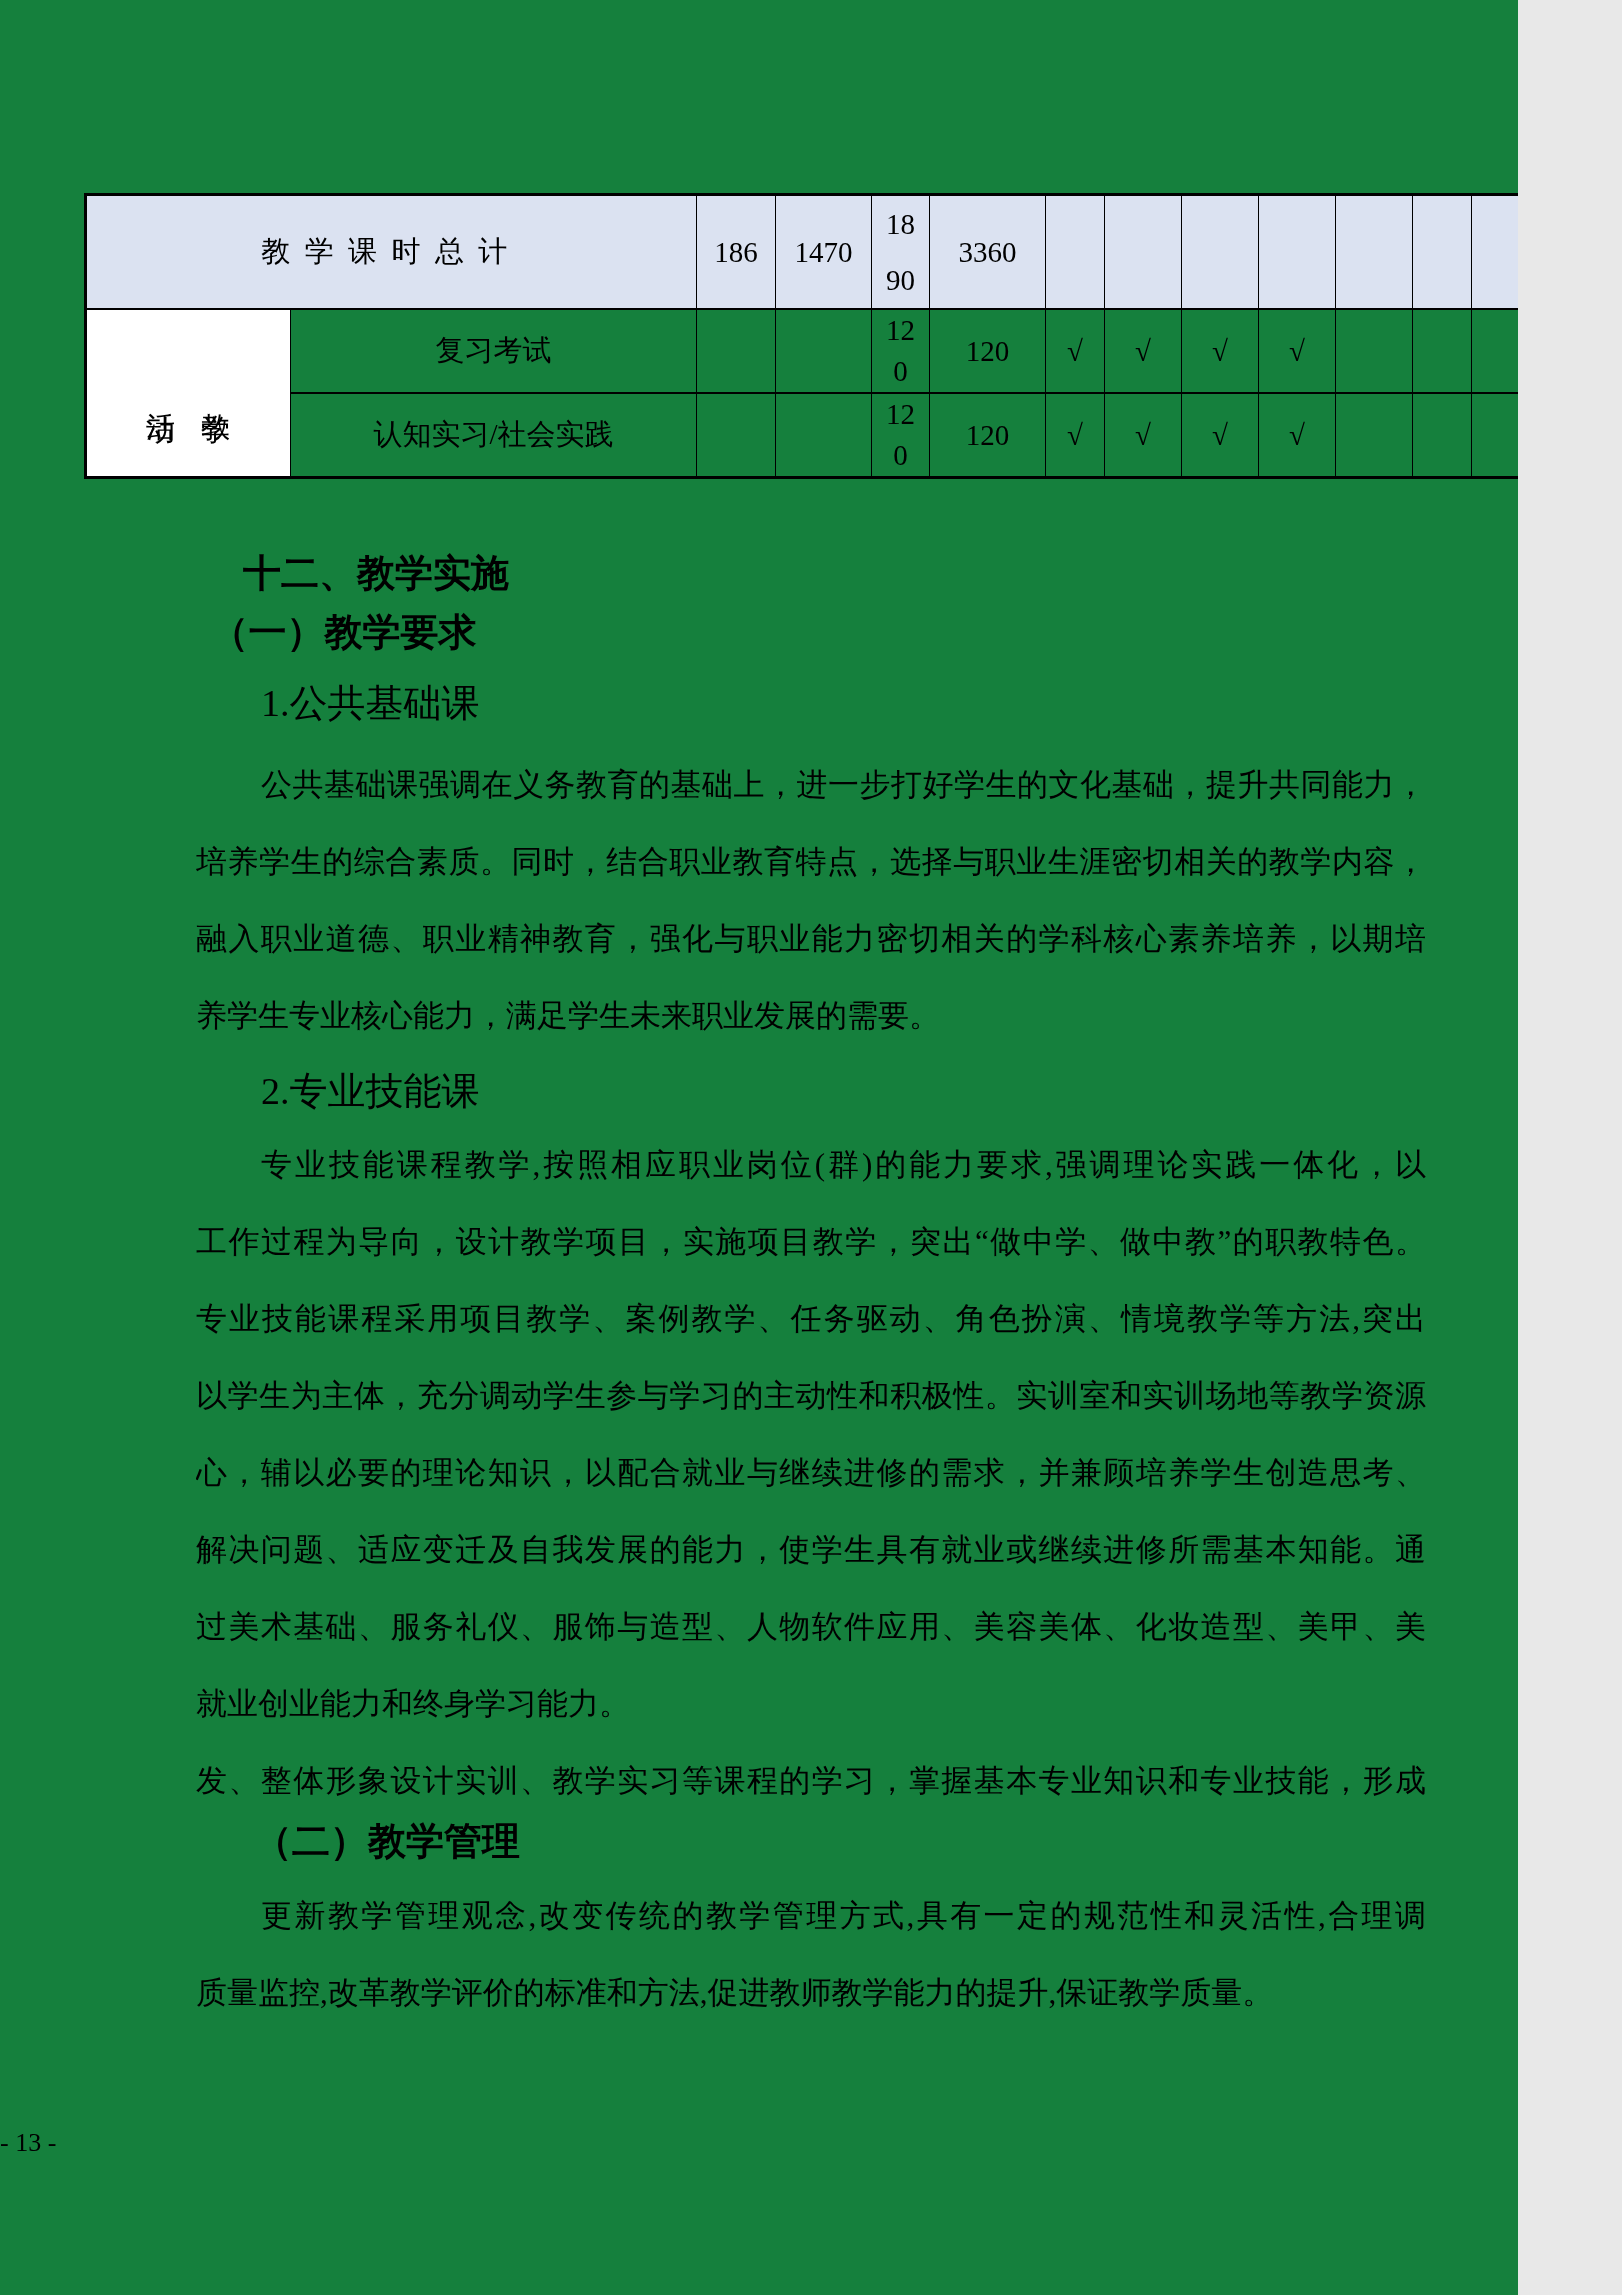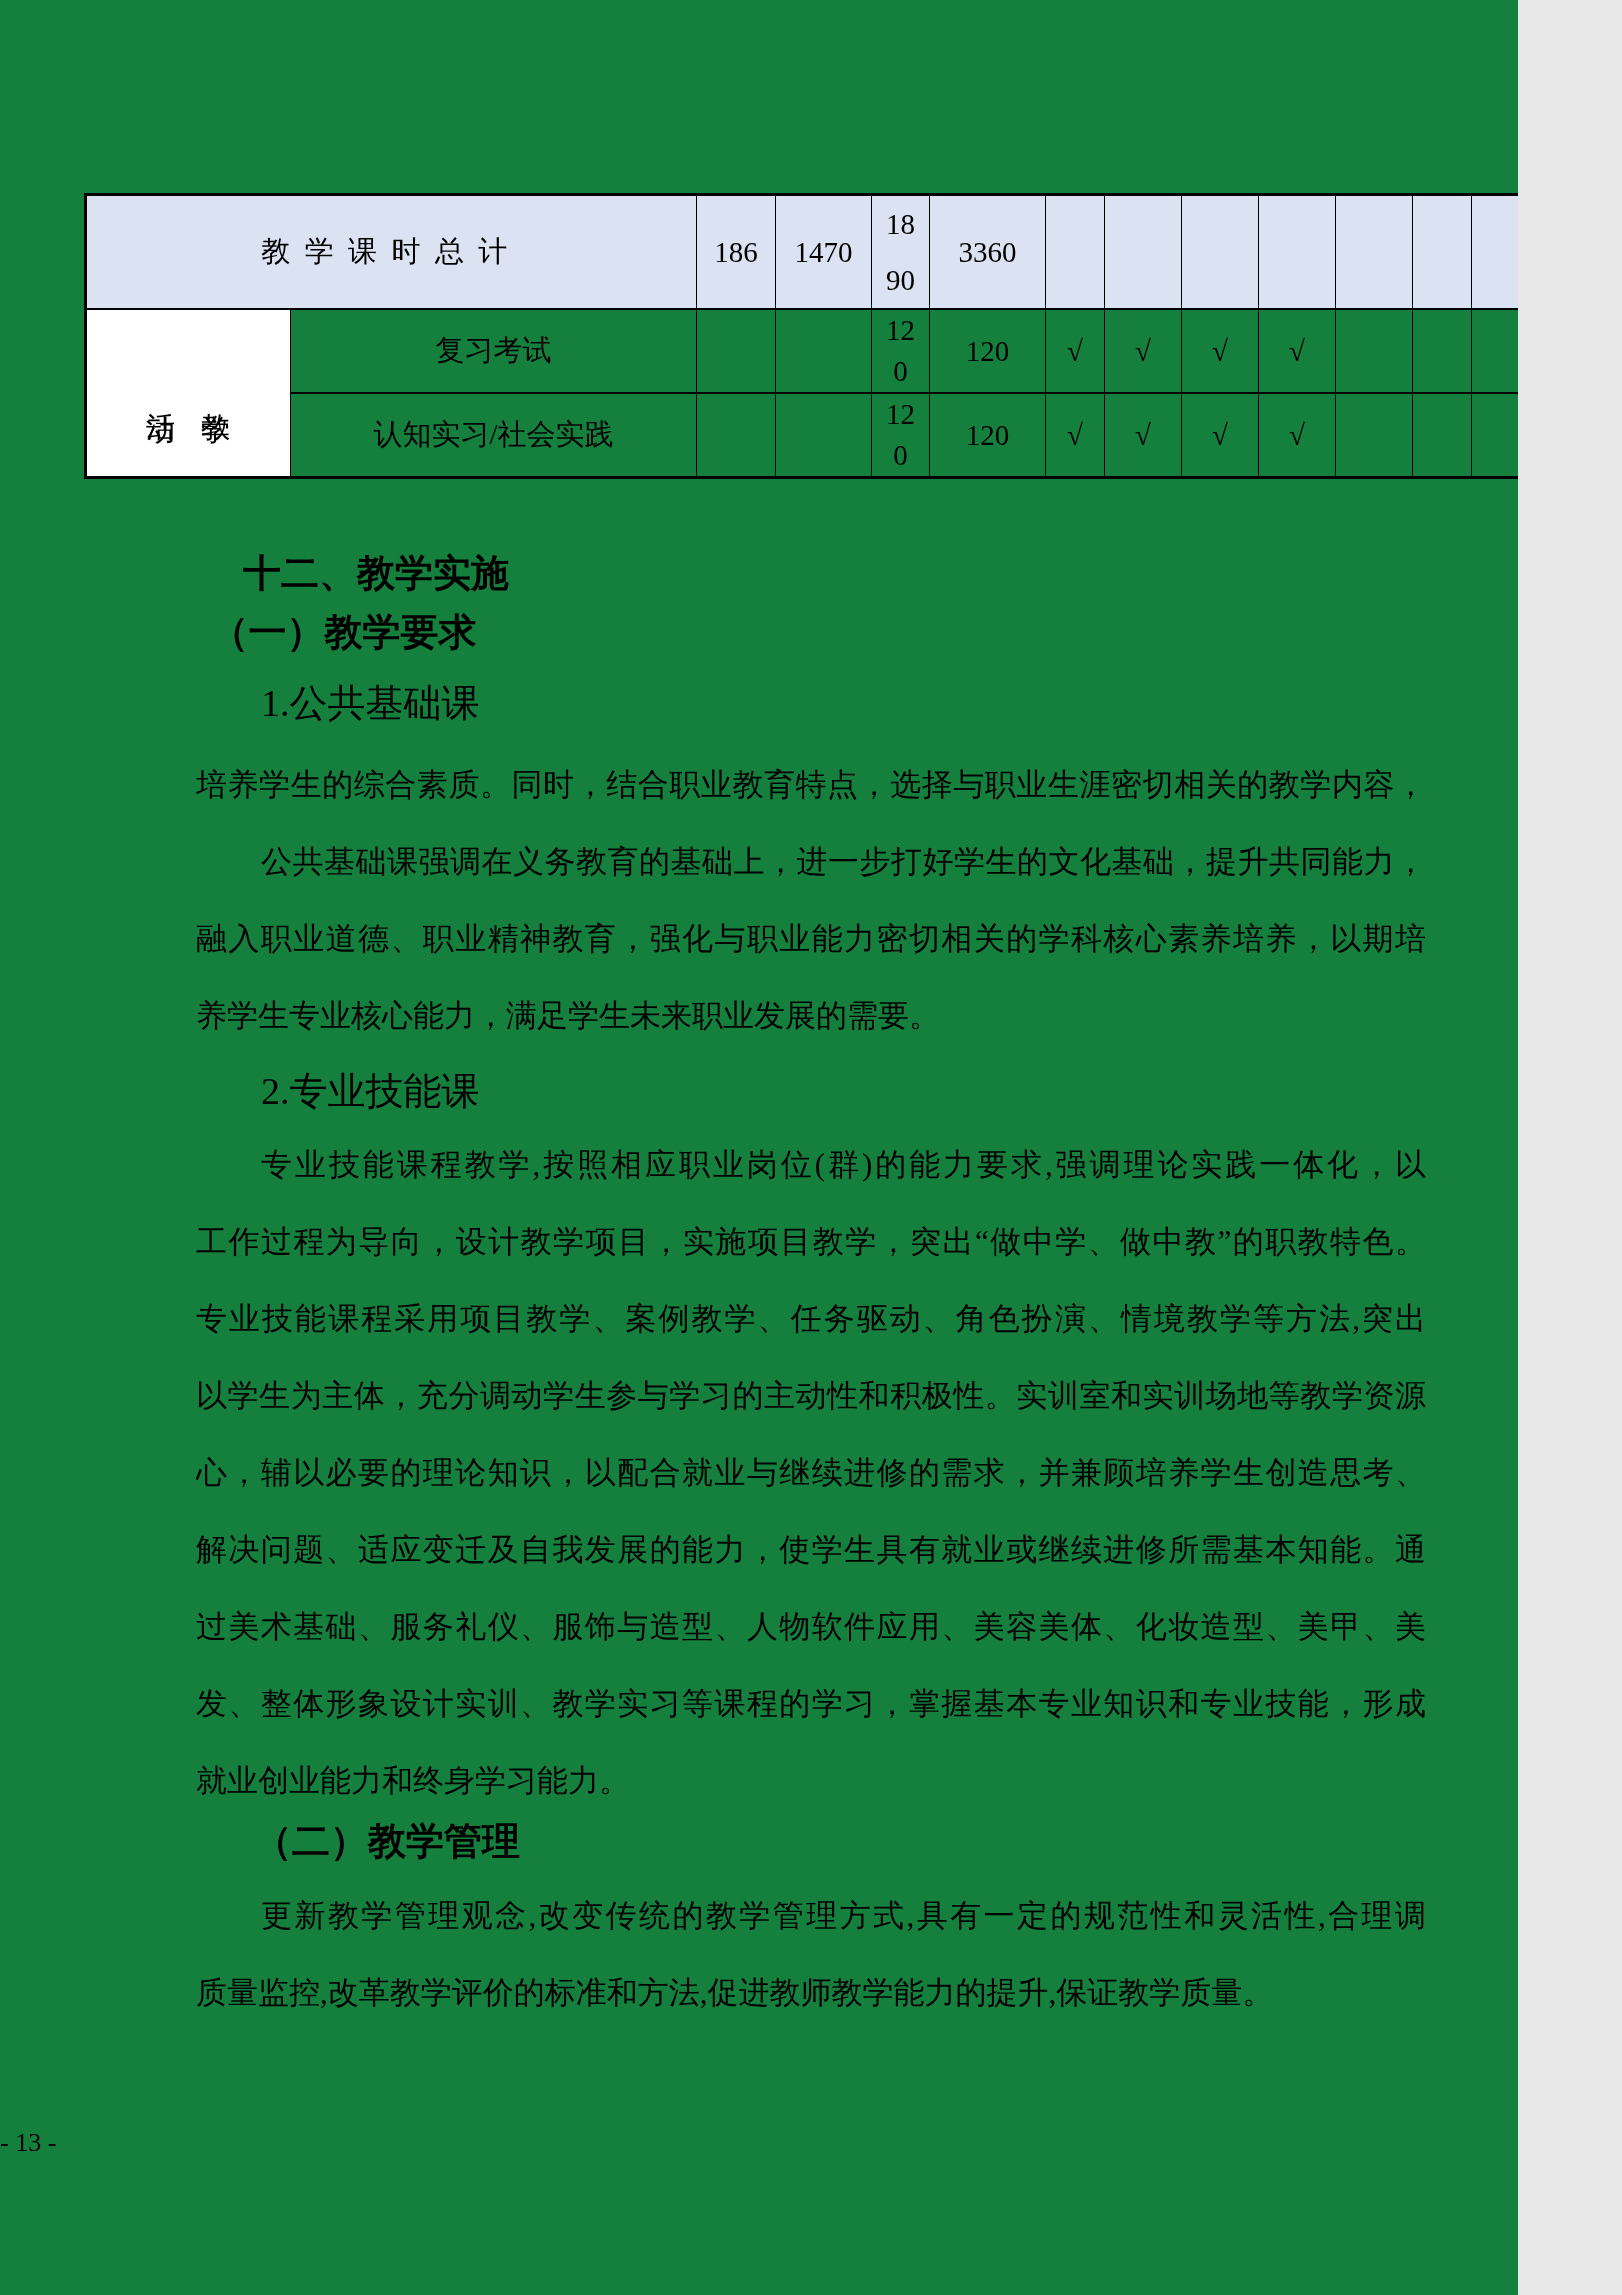--- a/index.html
+++ b/index.html
@@ -141,38 +141,38 @@
     </tr>
   </tbody>
     </table>
 
   <div class="text-col">
     <div class="hline bold h1">十二、教学实施</div>
     <div class="hline bold h2">（一）教学要求</div>
     <div class="hline h3">1.公共基础课</div>
 
     <div class="para p1">
+      <div class="bl j ind">公共基础课强调在义务教育的基础上，进一步打好学生的文化基础，提升共同能力，</div>
       <div class="bl j">培养学生的综合素质。同时，结合职业教育特点，选择与职业生涯密切相关的教学内容，</div>
-      <div class="bl j ind">公共基础课强调在义务教育的基础上，进一步打好学生的文化基础，提升共同能力，</div>
       <div class="bl j">融入职业道德、职业精神教育，强化与职业能力密切相关的学科核心素养培养，以期培</div>
       <div class="bl">养学生专业核心能力，满足学生未来职业发展的需要。</div>
     </div>
 
     <div class="hline h4">2.专业技能课</div>
 
     <div class="para p2">
       <div class="bl j ind">专业技能课程教学,按照相应职业岗位(群)的能力要求,强调理论实践一体化，以</div>
       <div class="bl j">工作过程为导向，设计教学项目，实施项目教学，突出“做中学、做中教”的职教特色。</div>
       <div class="bl j">专业技能课程采用项目教学、案例教学、任务驱动、角色扮演、情境教学等方法,突出</div>
       <div class="bl j">以学生为主体，充分调动学生参与学习的主动性和积极性。实训室和实训场地等教学资源</div>
       <div class="bl j">心，辅以必要的理论知识，以配合就业与继续进修的需求，并兼顾培养学生创造思考、</div>
       <div class="bl j">解决问题、适应变迁及自我发展的能力，使学生具有就业或继续进修所需基本知能。通</div>
       <div class="bl j">过美术基础、服务礼仪、服饰与造型、人物软件应用、美容美体、化妆造型、美甲、美</div>
+      <div class="bl">就业创业能力和终身学习能力。</div>
       <div class="bl j">发、整体形象设计实训、教学实习等课程的学习，掌握基本专业知识和专业技能，形成</div>
-      <div class="bl">就业创业能力和终身学习能力。</div>
     </div>
 
     <div class="hline bold h5">（二）教学管理</div>
 
     <div class="para p3">
       <div class="bl j ind">更新教学管理观念,改变传统的教学管理方式,具有一定的规范性和灵活性,合理调</div>
       <div class="bl">质量监控,改革教学评价的标准和方法,促进教师教学能力的提升,保证教学质量。</div>
     </div>
   </div>
 

